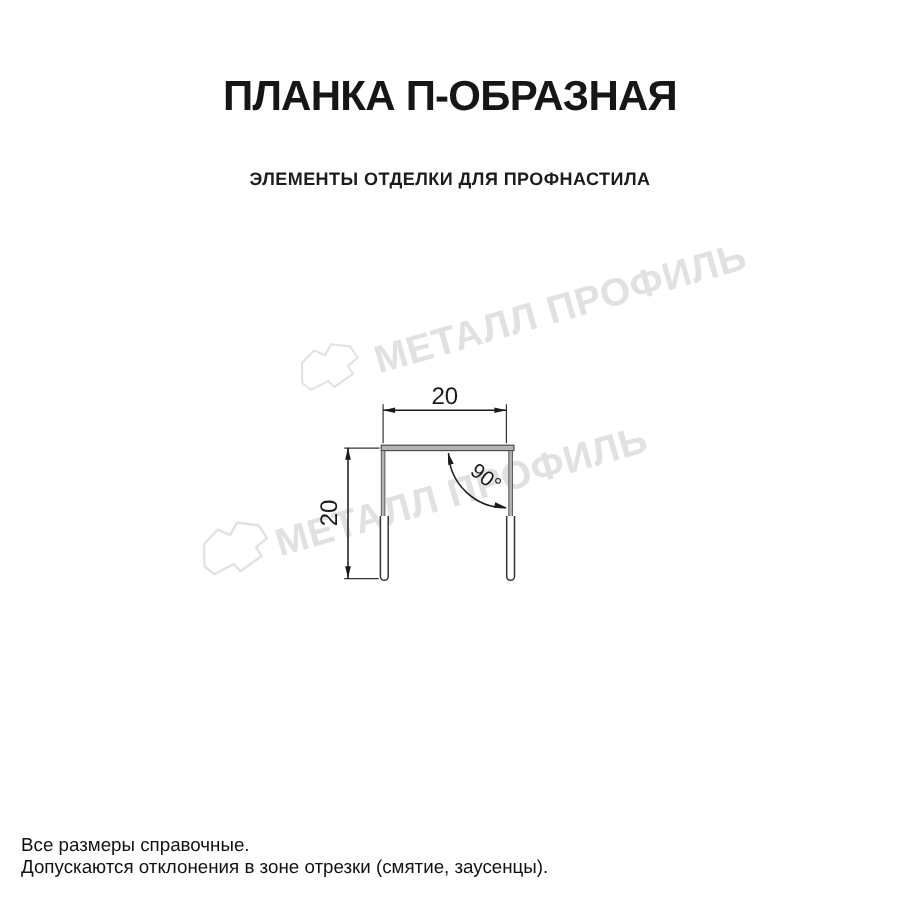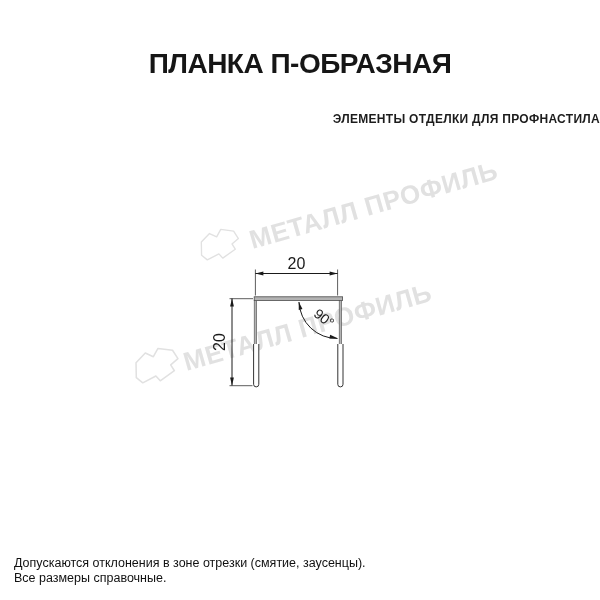--- a/index.html
+++ b/index.html
@@ -19,21 +19,21 @@
     text-align: center;
     font-weight: bold;
     font-size: 28px;
     line-height: 27px;
     letter-spacing: -0.5px;
     color: #161616;
   }
   .subtitle {
     position: absolute;
     top: 112px; left: 0; right: 0;
-    text-align: right;
+    text-align: center;
     font-weight: bold;
     font-size: 12px;
     letter-spacing: 0.3px;
     color: #1c1c1c;
   }
 
   
   .wm-text {
     position: absolute;
     font-weight: bold;
@@ -132,17 +132,17 @@
 
     <g>
       <path d="M 299 302 A 38 38 0 0 0 337.5 338.5" fill="none" stroke="#1a1a1a" stroke-width="1"></path>
       <polygon points="0,0 -1.9,8 1.9,8" transform="translate(298.7,301.8) rotate(-14)" fill="#1a1a1a"></polygon>
       <polygon points="0,0 -8,-1.9 -8,1.9" transform="translate(337.6,338.3) rotate(12)" fill="#1a1a1a"></polygon>
       <text transform="translate(321,322) rotate(38)" font-size="14" text-anchor="middle">90°</text>
     </g>
   </svg>
 
   <div class="footer">
+    <div>Все размеры справочные.</div>
     <div>Допускаются отклонения в зоне отрезки (смятие, заусенцы).</div>
-    <div>Все размеры справочные.</div>
   </div>
 
 </div>
 
 </body></html>

